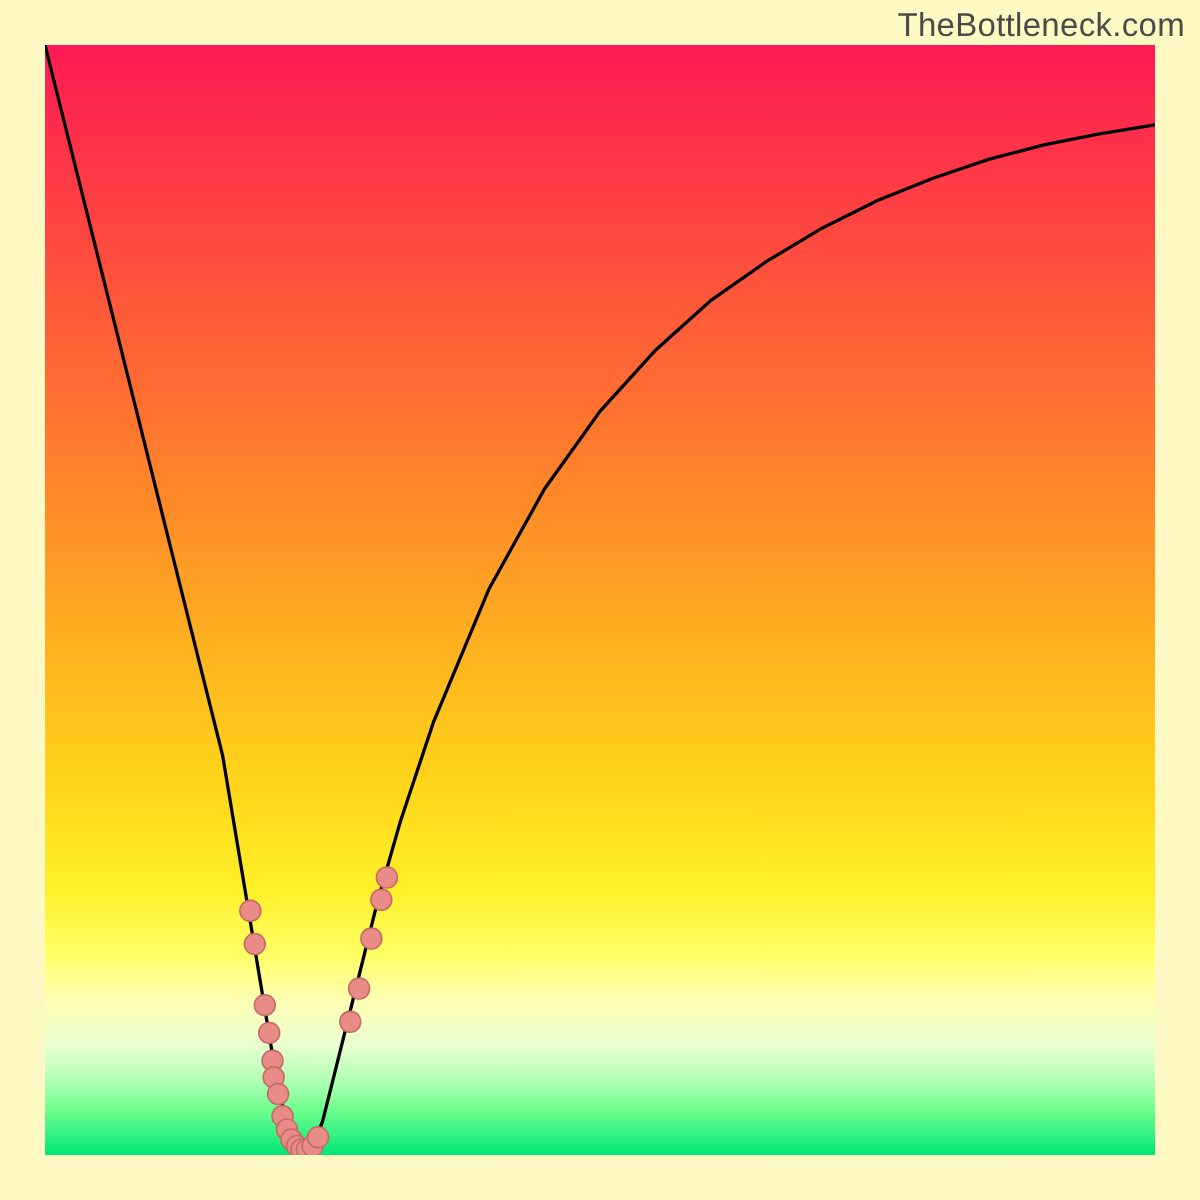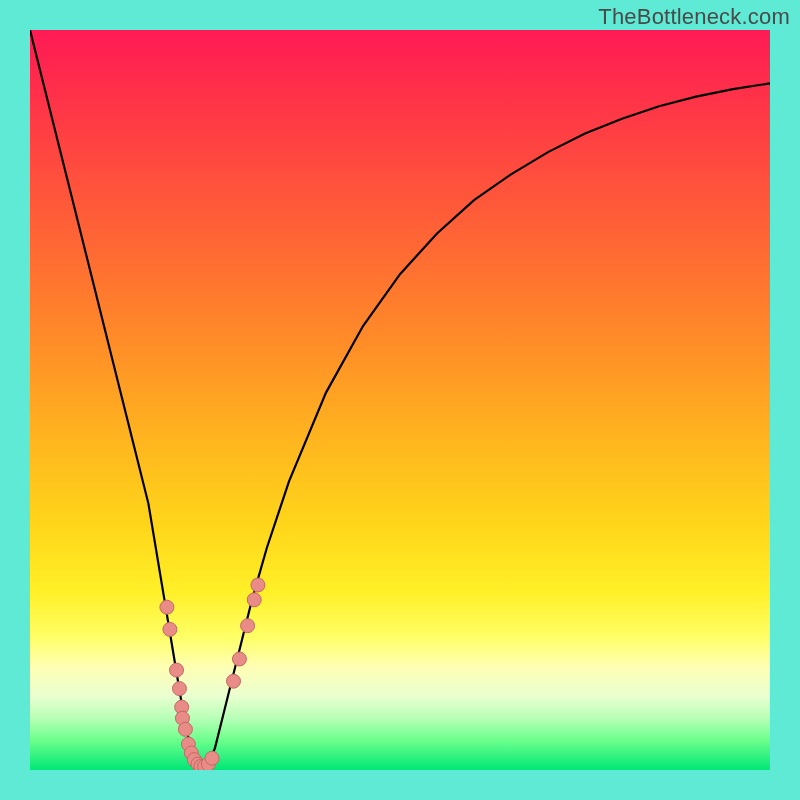--- a/index.html
+++ b/index.html
@@ -8,21 +8,21 @@
     width: 800px;
     height: 800px;
     overflow: hidden;
     background: #000;
     font-family: Arial, Helvetica, sans-serif;
   }
   .frame {
     position: relative;
     width: 800px;
     height: 800px;
-    background: #5eead4;
+    background: #fef9c3;
   }
   .plot-area {
     position: absolute;
     left: 30px;
     top: 30px;
     width: 740px;
     height: 740px;
     overflow: hidden;
   }
   .gradient-bg {

